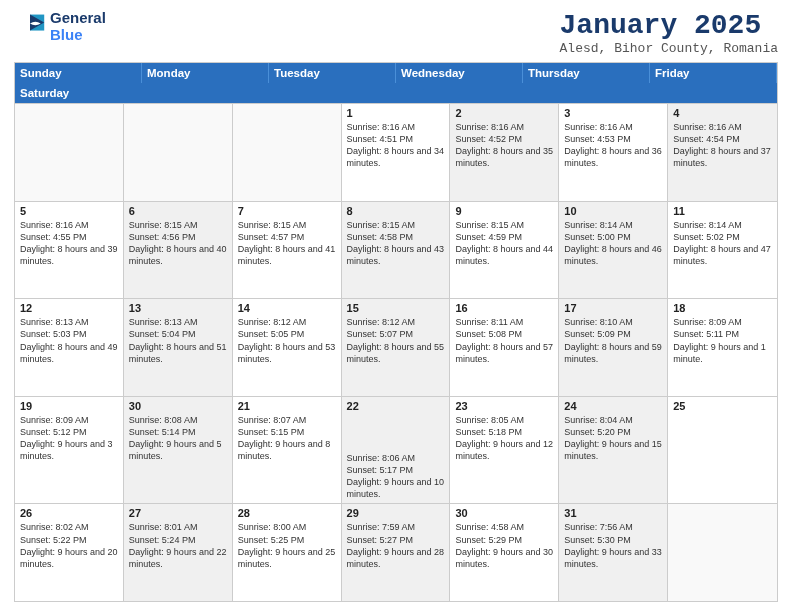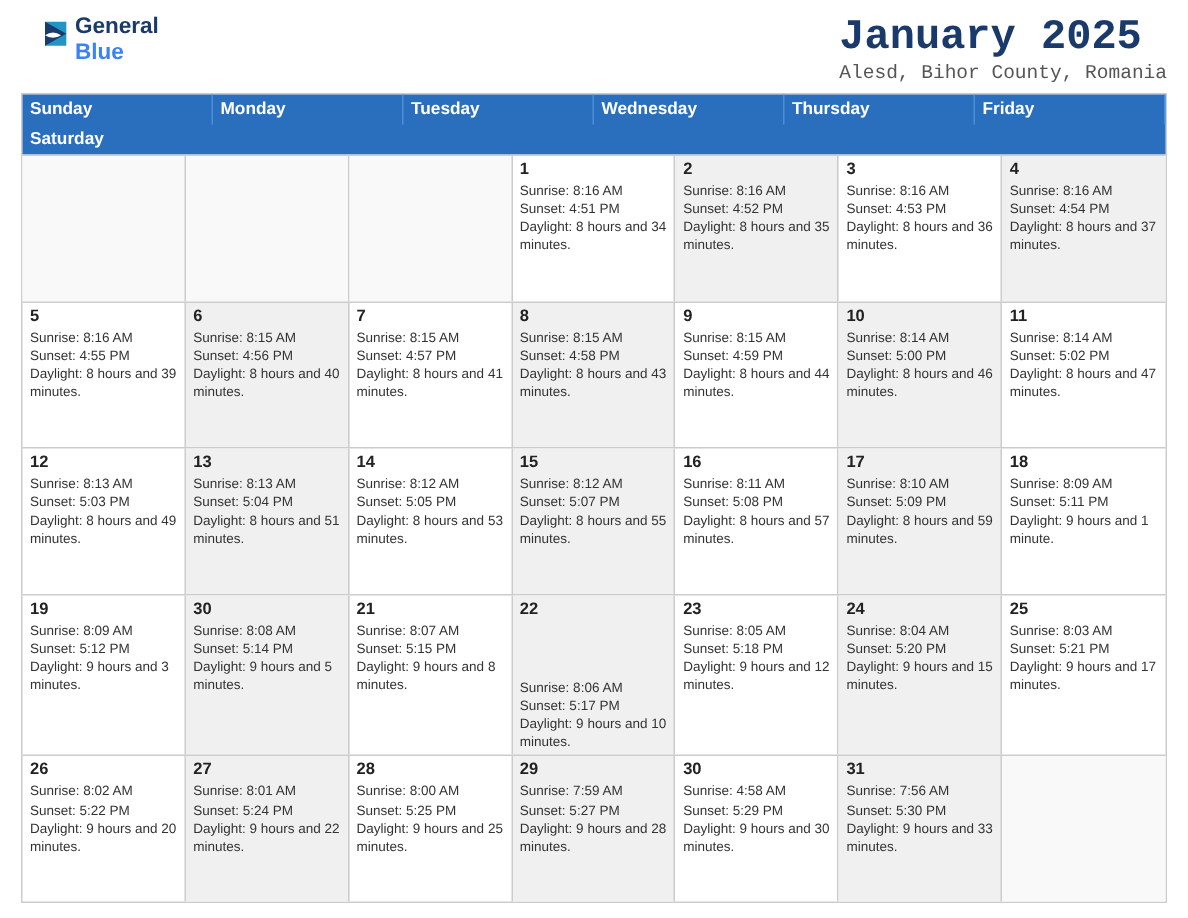--- a/index.html
+++ b/index.html
@@ -294,23 +294,20 @@
 Daylight: 9 hours and 12 minutes.</div>
           </div>
           <div class="cal-cell shaded">
             <div class="day-num">24</div>
             <div class="day-info" style="white-space: pre-line;">Sunrise: 8:04 AM
 Sunset: 5:20 PM
 Daylight: 9 hours and 15 minutes.</div>
           </div>
           <div class="cal-cell">
             <div class="day-num">25</div>
-            <div class="day-info" style="white-space: pre-line;">Sunrise: 8:03 AM
-Sunset: 5:21 PM
-Daylight: 9 hours and 17 minutes.</div>
           </div>
         </div>
         <div class="cal-week">
           <div class="cal-cell">
             <div class="day-num">26</div>
             <div class="day-info" style="white-space: pre-line;">Sunrise: 8:02 AM
 Sunset: 5:22 PM
 Daylight: 9 hours and 20 minutes.</div>
           </div>
           <div class="cal-cell shaded">

